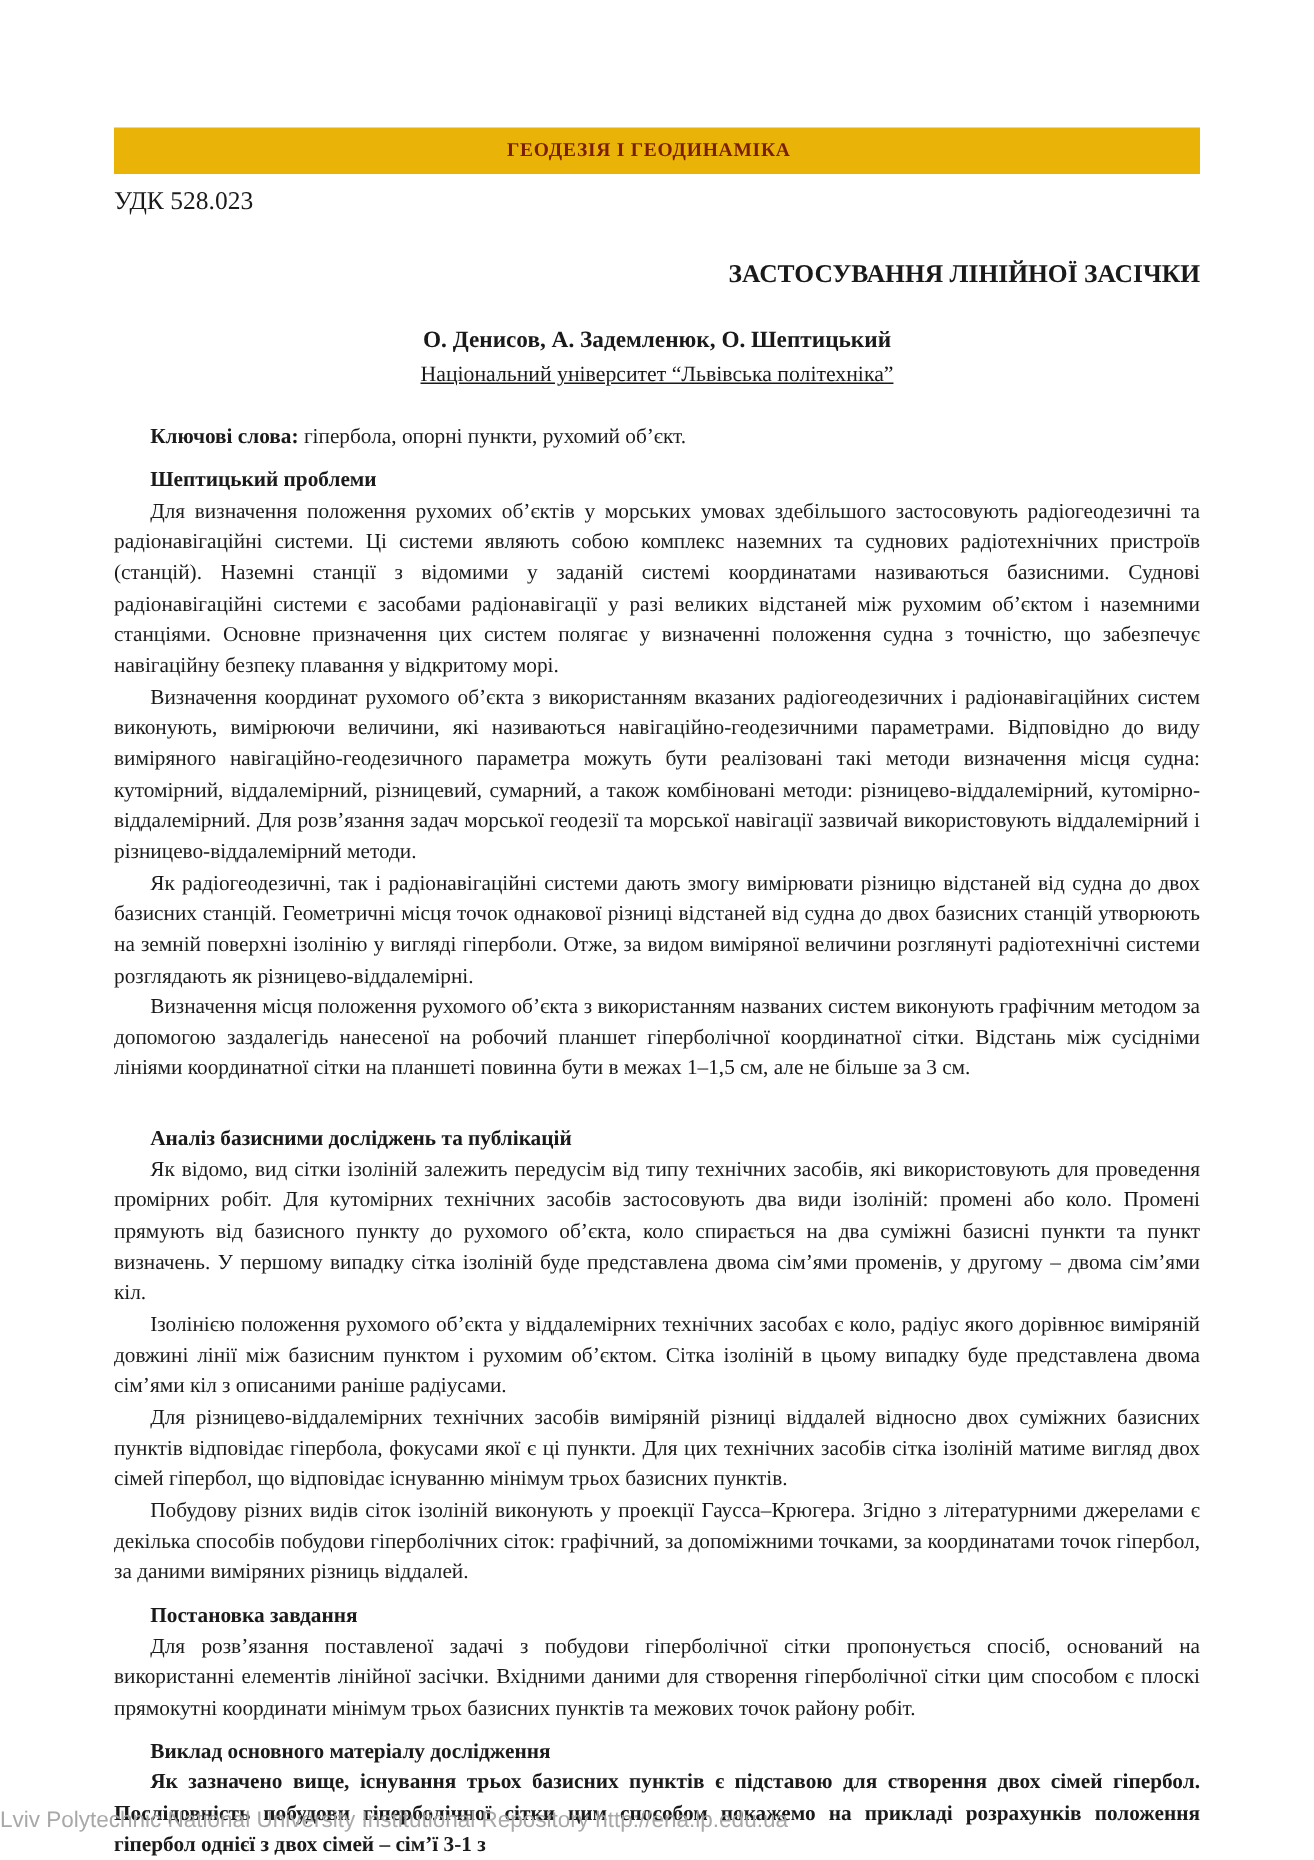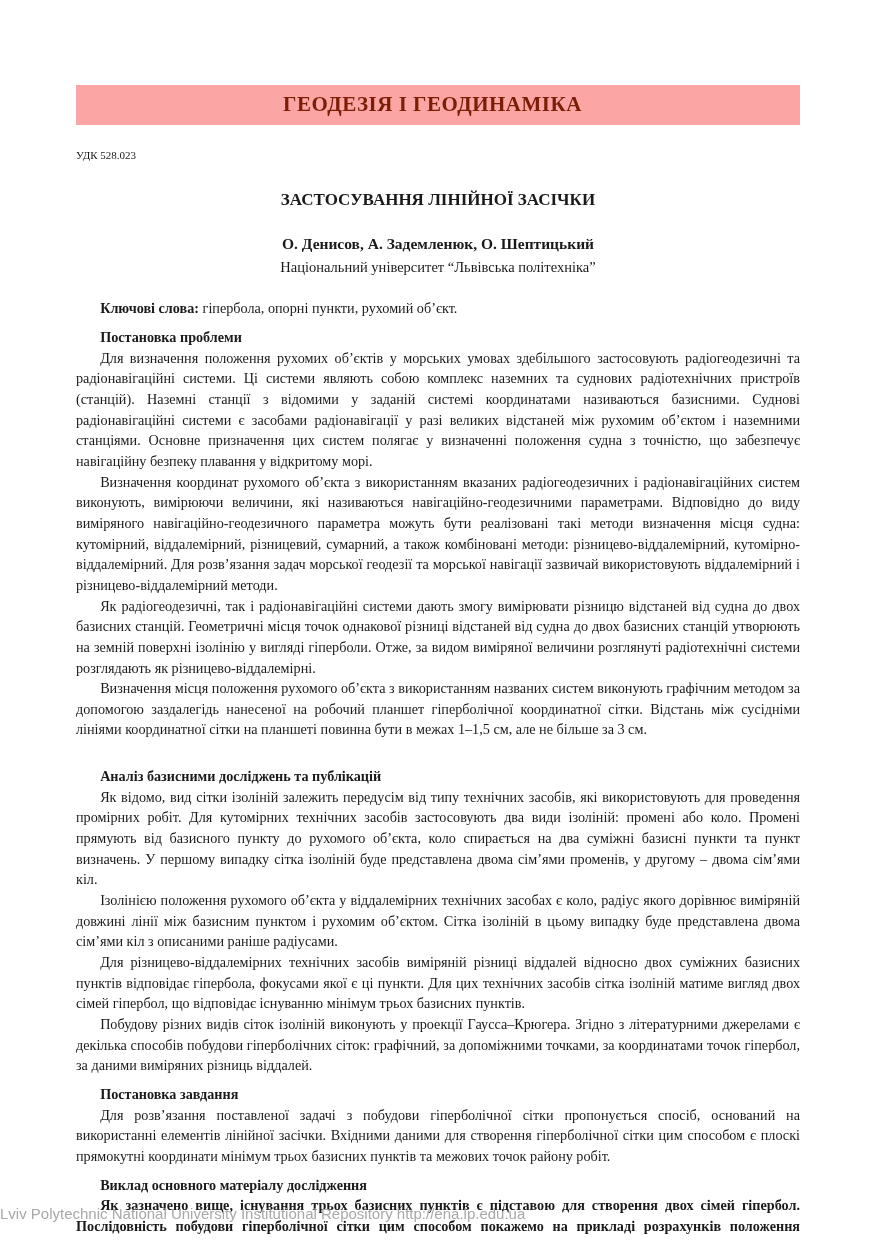--- a/index.html
+++ b/index.html
@@ -12,49 +12,50 @@
     width: 876px;
     height: 1240px;
     background: #ffffff;
     font-family: "Liberation Serif", "DejaVu Serif", serif;
     color: #1a1a1a;
     box-sizing: border-box;
     padding: 85px 76px 0 76px;
     overflow: hidden;
   }
   .banner {
-    background: #fca5a5;
+    background: #eab308;
     color: #7c1d05;
     text-align: center;
     font-weight: bold;
-    font-size: 21px;
+    font-size: 13px;
     letter-spacing: 0.5px;
     padding: 7px 11px 8px 0;
   }
   .udk {
-    margin-top: 24px;
-    font-size: 11px;
+    margin-top: 8px;
+    font-size: 17px;
   }
   .title {
     margin-top: 26px;
-    text-align: center;
+    text-align: right;
     font-weight: bold;
     font-size: 17px;
     line-height: 1.55;
   }
   .authors {
     margin-top: 22px;
     text-align: center;
     font-weight: bold;
     font-size: 15.5px;
   }
   .affiliation {
     margin-top: 6px;
     text-align: center;
     font-size: 14.5px;
+    text-decoration: underline;
   }
   .columns {
     margin-top: 22px;
     display: flex;
     gap: 26px;
     flex-direction: column;
   }
   .col {
     flex: 1 1 0;
     font-size: 14.2px;
@@ -96,21 +97,21 @@
     <div>ЗАСТОСУВАННЯ ЛІНІЙНОЇ ЗАСІЧКИ</div>
   </div>
 
   <div class="authors">О. Денисов, А. Задемленюк, О. Шептицький</div>
   <div class="affiliation">Національний університет “Львівська політехніка”</div>
 
   <div class="columns">
 
     <div class="col">
       <p><span class="kw-label">Ключові слова:</span><span> гіпербола, опорні пункти, рухомий об’єкт.</span></p>
-      <h3>Постановка проблеми</h3>
+      <h3>Шептицький проблеми</h3>
       <p>Для визначення положення рухомих об’єктів у морських умовах здебільшого застосовують радіогеодезичні та радіонавігаційні системи. Ці системи являють собою комплекс наземних та суднових радіотехнічних пристроїв (станцій). Наземні станції з відомими у заданій системі координатами називаються базисними. Суднові радіонавігаційні системи є засобами радіонавігації у разі великих відстаней між рухомим об’єктом і наземними станціями. Основне призначення цих систем полягає у визначенні положення судна з точністю, що забезпечує навігаційну безпеку плавання у відкритому морі.</p>
       <p>Визначення координат рухомого об’єкта з використанням вказаних радіогеодезичних і радіонавігаційних систем виконують, вимірюючи величини, які називаються навігаційно-геодезичними параметрами. Відповідно до виду виміряного навігаційно-геодезичного параметра можуть бути реалізовані такі методи визначення місця судна: кутомірний, віддалемірний, різницевий, сумарний, а також комбіновані методи: різницево-віддалемірний, кутомірно-віддалемірний. Для розв’язання задач морської геодезії та морської навігації зазвичай використовують віддалемірний і різницево-віддалемірний методи.</p>
       <p>Як радіогеодезичні, так і радіонавігаційні системи дають змогу вимірювати різницю відстаней від судна до двох базисних станцій. Геометричні місця точок однакової різниці відстаней від судна до двох базисних станцій утворюють на земній поверхні ізолінію у вигляді гіперболи. Отже, за видом виміряної величини розглянуті радіотехнічні системи розглядають як різницево-віддалемірні.</p>
       <p>Визначення місця положення рухомого об’єкта з використанням названих систем виконують графічним методом за допомогою заздалегідь нанесеної на робочий планшет гіперболічної координатної сітки. Відстань між сусідніми лініями координатної сітки на планшеті повинна бути в межах 1–1,5 см, але не більше за 3 см.</p>
     </div>
 
     <div class="col">
       <h3 style="margin-top:0">Аналіз базисними досліджень та публікацій</h3>
       <p>Як відомо, вид сітки ізоліній залежить передусім від типу технічних засобів, які використовують для проведення промірних робіт. Для кутомірних технічних засобів застосовують два види ізоліній: промені або коло. Промені прямують від базисного пункту до рухомого об’єкта, коло спирається на два суміжні базисні пункти та пункт визначень. У першому випадку сітка ізоліній буде представлена двома сім’ями променів, у другому – двома сім’ями кіл.</p>
       <p>Ізолінією положення рухомого об’єкта у віддалемірних технічних засобах є коло, радіус якого дорівнює виміряній довжині лінії між базисним пунктом і рухомим об’єктом. Сітка ізоліній в цьому випадку буде представлена двома сім’ями кіл з описаними раніше радіусами.</p>

